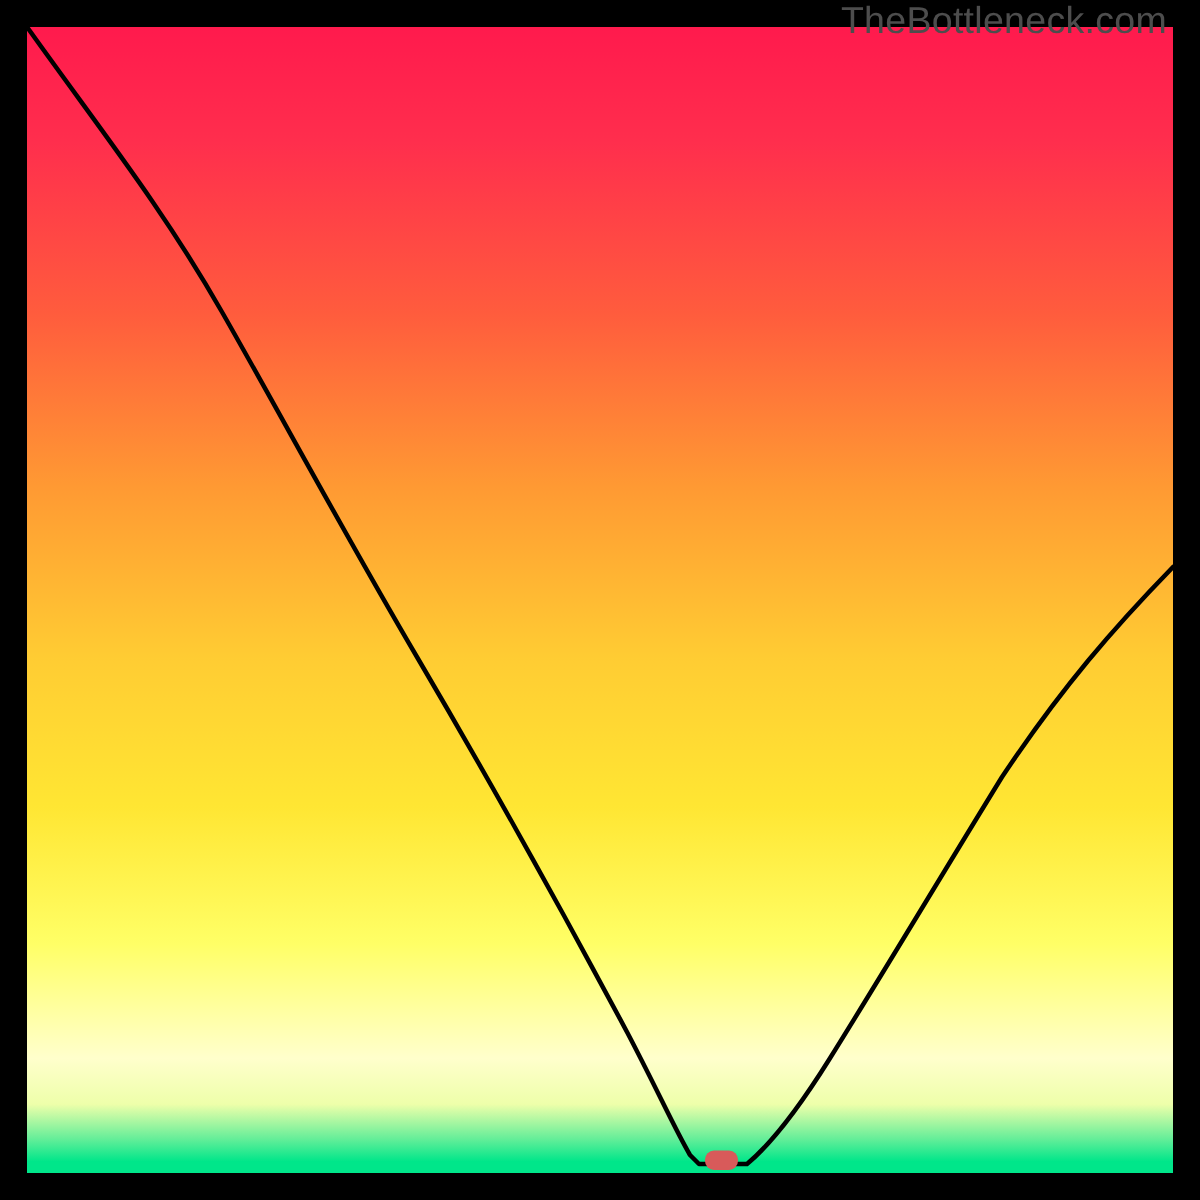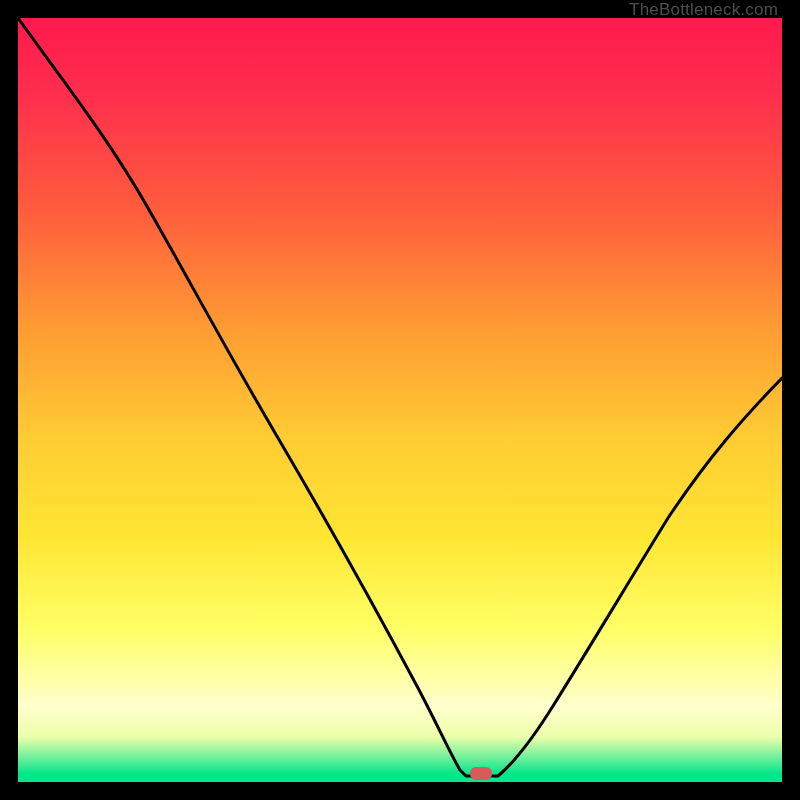--- a/index.html
+++ b/index.html
@@ -54,21 +54,21 @@
     top: 0;
     left: 0;
     width: 100%;
     height: 100%;
   }
   .watermark {
     position: absolute;
     top: 0;
     right: 22px;
     color: #4d4d4d;
-    font-size: 17px;
+    font-size: 25px;
     font-weight: 500;
     letter-spacing: 0.2px;
   }
 </style>
 </head>
 <body>
 
 <div class="frame">
 
   <div class="plot-area">

